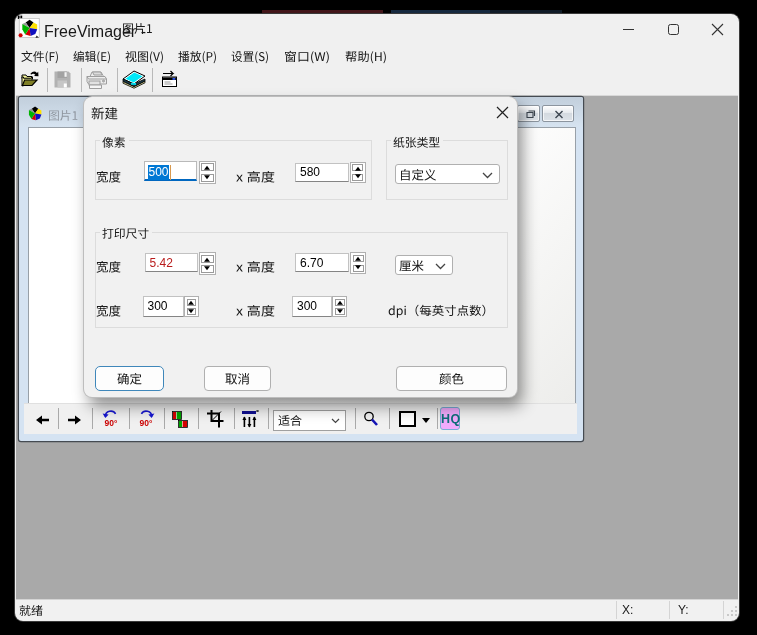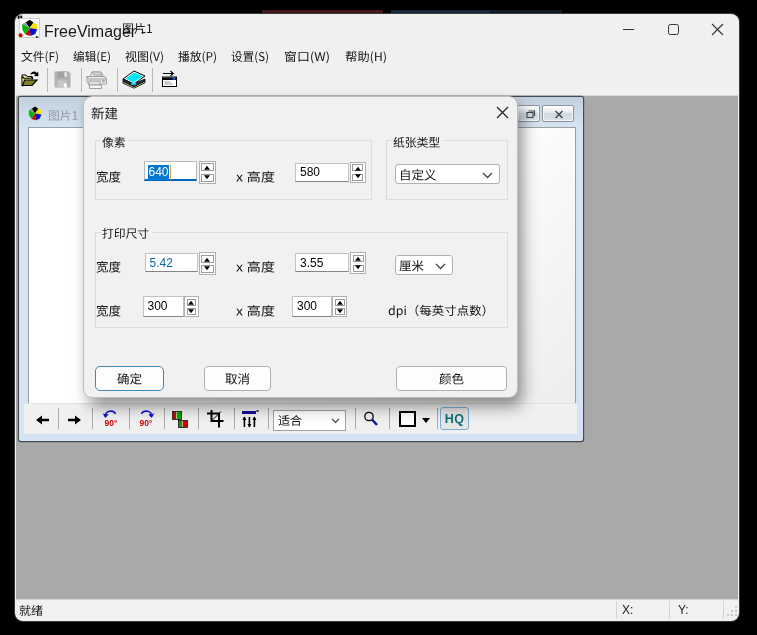--- a/index.html
+++ b/index.html
@@ -289,21 +289,21 @@
       <use href="#g5408" x="1000"></use>
     </svg>
 <svg style="position:absolute;left:362px;top:409.5px;width:18px;height:18px" viewBox="0 0 18 18">
 <circle cx="7" cy="6.5" r="4.2" fill="none" stroke="#000" stroke-width="1.3"></circle>
 <path d="M10 9.5 l5 5.5" stroke="#1414b4" stroke-width="2.6"></path>
     </svg>
 <div style="position:absolute;left:398.5px;top:410.5px;width:17px;height:16.5px;background:#fff;border:2px solid #000"></div>
 <svg style="position:absolute;left:422px;top:417.5px;width:8px;height:5px" viewBox="0 0 8 5">
       <path d="M0 0 h8 l-4 5 z" fill="#000"></path>
     </svg>
-<div style="position:absolute;left:440px;top:406.5px;width:29px;height:23.5px;background:#e5e5e5;border:1px solid #78aed6;border-radius:3px">
+<div style="position:absolute;left:440px;top:406.5px;width:20px;height:23.5px;background:#f0abfc;border:1px solid #78aed6;border-radius:3px">
       <div class="lat" style="position:absolute;left:0;top:4px;width:100%;text-align:center;font-size:12.5px;font-weight:bold;color:#0d6e78;letter-spacing:0.5px">HQ</div>
     </div>
 <div style="position:absolute;left:16px;top:599px;width:722px;height:21px;background:#f1f1f1;border-top:1px solid #d4d4d4;border-radius:0 0 7px 7px"></div>
 <svg class="tx " style="left:18.5px;top:602.5px;width:24.00px;height:15.60px" viewBox="0 -1000 2000 1300" preserveAspectRatio="none" fill="#1a1a1a">
       <use href="#g5C31" x="0"></use>
       <use href="#g7EEA" x="1000"></use>
     </svg>
 <div style="position:absolute;left:615.5px;top:601px;width:1px;height:18px;background:#d4d4d4"></div>
 <div style="position:absolute;left:669.0px;top:601px;width:1px;height:18px;background:#d4d4d4"></div>
 <div style="position:absolute;left:722.5px;top:601px;width:1px;height:18px;background:#d4d4d4"></div>
@@ -347,21 +347,21 @@
       <use href="#g6253" x="0"></use>
       <use href="#g5370" x="1000"></use>
       <use href="#g5C3A" x="2000"></use>
       <use href="#g5BF8" x="3000"></use>
     </svg>
 <svg class="tx " style="left:96.0px;top:168.5px;width:25.00px;height:16.25px" viewBox="0 -1000 2000 1300" preserveAspectRatio="none" fill="#1a1a1a">
       <use href="#g5BBD" x="0"></use>
       <use href="#g5EA6" x="1000"></use>
     </svg>
 <div style="position:absolute;left:144.0px;top:161.0px;width:53.0px;height:20.0px;background:#fff;border:1px solid #b9b9b9;border-bottom:2.5px solid #0067c0">
-      <div class="lat" style="position:absolute;left:3px;top:2.5px;width:21px;height:15px;overflow:hidden;background:#0078d4;color:#fff;font-size:12px;text-align:center">640</div>
+      <div class="lat" style="position:absolute;left:3px;top:2.5px;width:21px;height:15px;overflow:hidden;background:#0078d4;color:#fff;font-size:12px;text-align:center">500</div>
       <div style="position:absolute;left:24.5px;top:2.5px;width:1.5px;height:15px;background:#d8994f"></div>
     </div>
 <div style="position:absolute;left:198.5px;top:160.5px;width:17.5px;height:23.0px;border:1px solid #b0b0b0;background:#fff">
       <div style="position:absolute;left:1.5px;top:1.5px;width:12.5px;height:8.0px;border:1px solid #9a9a9a;background:#fff">
         <div style="position:absolute;left:50%;top:50%;transform:translate(-50%,-30%);border-left:3.8px solid transparent;border-right:3.8px solid transparent;border-bottom:4.6px solid #000"></div>
       </div>
       <div style="position:absolute;left:1.5px;top:12.0px;width:12.5px;height:8.0px;border:1px solid #9a9a9a;background:#fff">
         <div style="position:absolute;left:50%;top:50%;transform:translate(-50%,-70%);border-left:3.8px solid transparent;border-right:3.8px solid transparent;border-top:4.6px solid #000"></div>
       </div>
     </div>
@@ -389,37 +389,37 @@
 <svg class="tx " style="left:398.5px;top:166.5px;width:37.50px;height:16.25px" viewBox="0 -1000 3000 1300" preserveAspectRatio="none" fill="#1a1a1a">
       <use href="#g81EA" x="0"></use>
       <use href="#g5B9A" x="1000"></use>
       <use href="#g4E49" x="2000"></use>
     </svg>
 <svg class="tx " style="left:96.0px;top:258.5px;width:25.00px;height:16.25px" viewBox="0 -1000 2000 1300" preserveAspectRatio="none" fill="#1a1a1a">
       <use href="#g5BBD" x="0"></use>
       <use href="#g5EA6" x="1000"></use>
     </svg>
 <div style="position:absolute;left:144.5px;top:253.0px;width:53.5px;height:19.0px;background:#fff;border:1px solid #c2c2c2;border-bottom:1.5px solid #848484">
-      <div class="lat" style="position:absolute;left:4px;top:1.5px;font-size:12px;color:#0369a1">5.42</div>
+      <div class="lat" style="position:absolute;left:4px;top:1.5px;font-size:12px;color:#b91c1c">5.42</div>
     </div>
 <div style="position:absolute;left:198.5px;top:252.0px;width:17.5px;height:23.0px;border:1px solid #b0b0b0;background:#fff">
       <div style="position:absolute;left:1.5px;top:1.5px;width:12.5px;height:8.0px;border:1px solid #9a9a9a;background:#fff">
         <div style="position:absolute;left:50%;top:50%;transform:translate(-50%,-30%);border-left:3.8px solid transparent;border-right:3.8px solid transparent;border-bottom:4.6px solid #000"></div>
       </div>
       <div style="position:absolute;left:1.5px;top:12.0px;width:12.5px;height:8.0px;border:1px solid #9a9a9a;background:#fff">
         <div style="position:absolute;left:50%;top:50%;transform:translate(-50%,-70%);border-left:3.8px solid transparent;border-right:3.8px solid transparent;border-top:4.6px solid #000"></div>
       </div>
     </div>
 <svg class="tx " style="left:236.0px;top:258.5px;width:39.00px;height:16.25px" viewBox="0 -1000 2758 1300" preserveAspectRatio="none" fill="#1a1a1a">
       <use href="#g0078" x="0"></use>
       <use href="#g9AD8" x="758"></use>
       <use href="#g5EA6" x="1758"></use>
     </svg>
 <div style="position:absolute;left:295.0px;top:253.0px;width:54.0px;height:19.0px;background:#fff;border:1px solid #c2c2c2;border-bottom:1.5px solid #848484">
-      <div class="lat" style="position:absolute;left:4px;top:1.5px;font-size:12px;color:#000">3.55</div>
+      <div class="lat" style="position:absolute;left:4px;top:1.5px;font-size:12px;color:#000">6.70</div>
     </div>
 <div style="position:absolute;left:350.0px;top:252.0px;width:16.0px;height:22.0px;border:1px solid #b0b0b0;background:#fff">
       <div style="position:absolute;left:1.5px;top:1.5px;width:11.0px;height:7.5px;border:1px solid #9a9a9a;background:#fff">
         <div style="position:absolute;left:50%;top:50%;transform:translate(-50%,-30%);border-left:3.8px solid transparent;border-right:3.8px solid transparent;border-bottom:4.6px solid #000"></div>
       </div>
       <div style="position:absolute;left:1.5px;top:11.5px;width:11.0px;height:7.5px;border:1px solid #9a9a9a;background:#fff">
         <div style="position:absolute;left:50%;top:50%;transform:translate(-50%,-70%);border-left:3.8px solid transparent;border-right:3.8px solid transparent;border-top:4.6px solid #000"></div>
       </div>
     </div>
 <div style="position:absolute;left:395.0px;top:255.0px;width:58.0px;height:20.0px;background:#fff;border:1px solid #b0b0b0;border-radius:3px">

